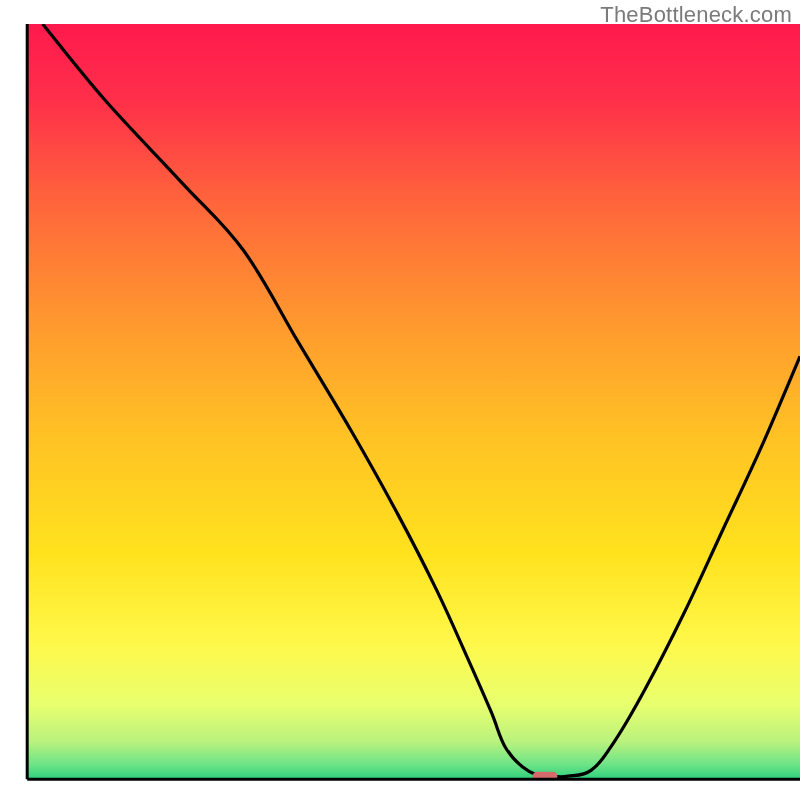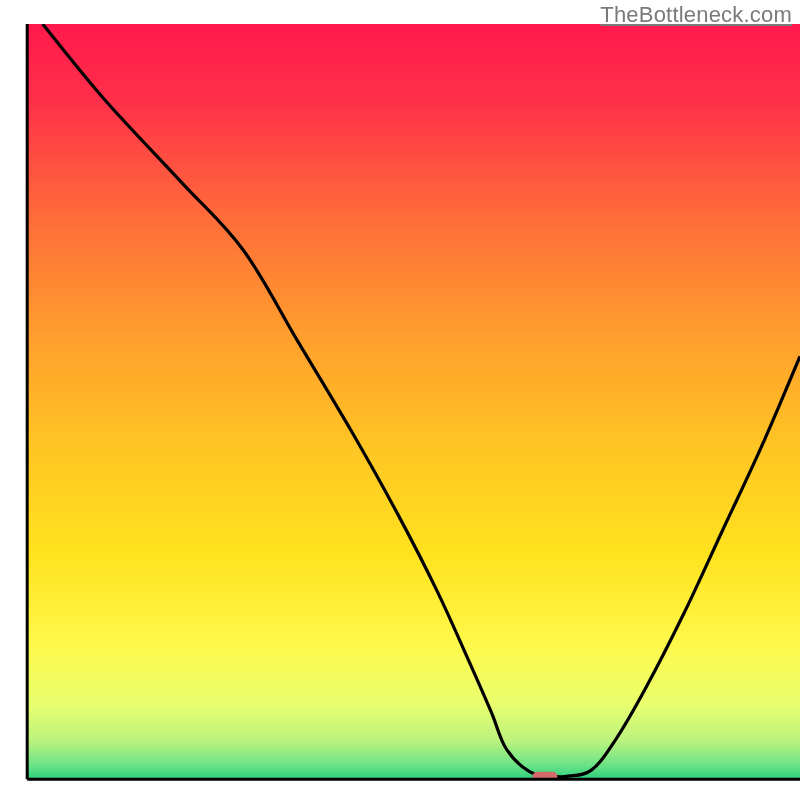--- a/index.html
+++ b/index.html
@@ -18,21 +18,20 @@
   }
   .watermark {
     position: absolute;
     top: 2px;
     right: 8px;
     font-size: 22px;
     color: #7a7a7a;
     font-weight: 500;
     letter-spacing: 0.2px;
     z-index: 10;
-    text-decoration: underline;
   }
   svg.plot {
     position: absolute;
     left: 0;
     top: 0;
     width: 800px;
     height: 800px;
     display: block;
   }
 </style>

